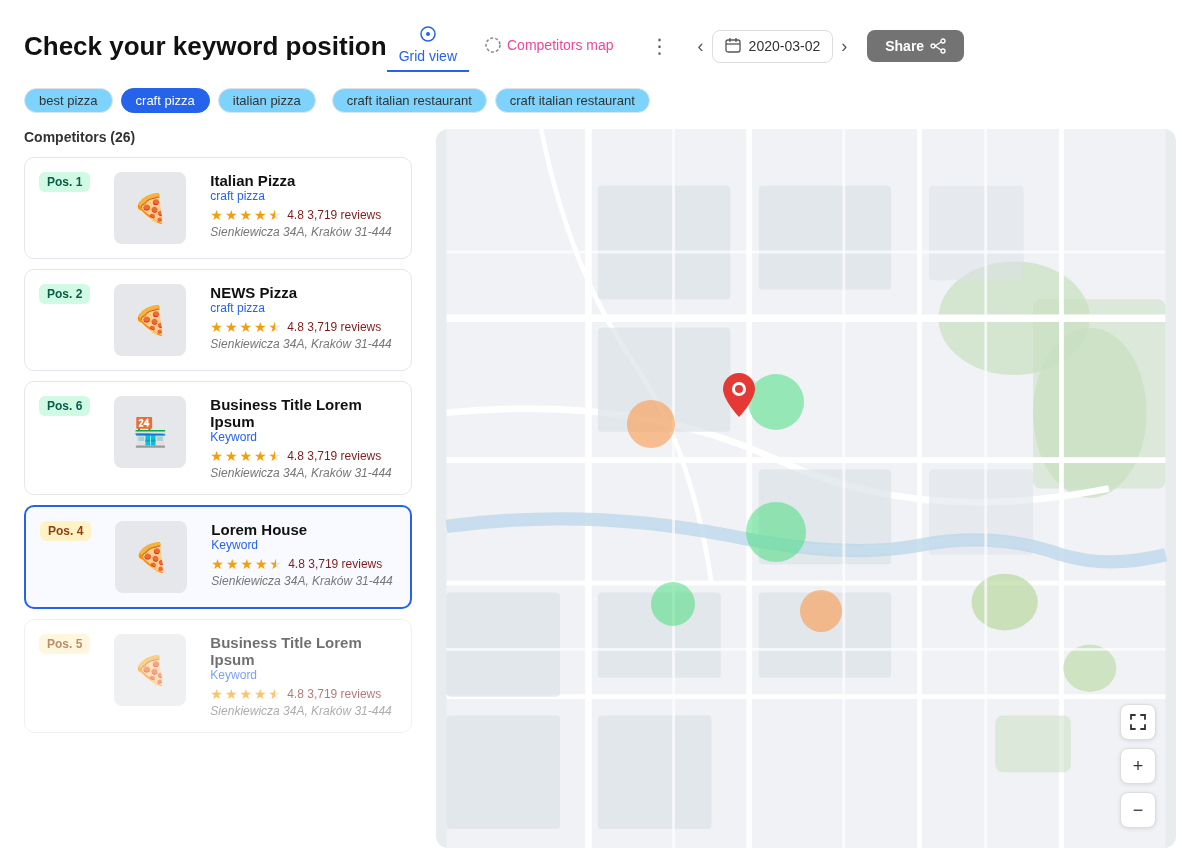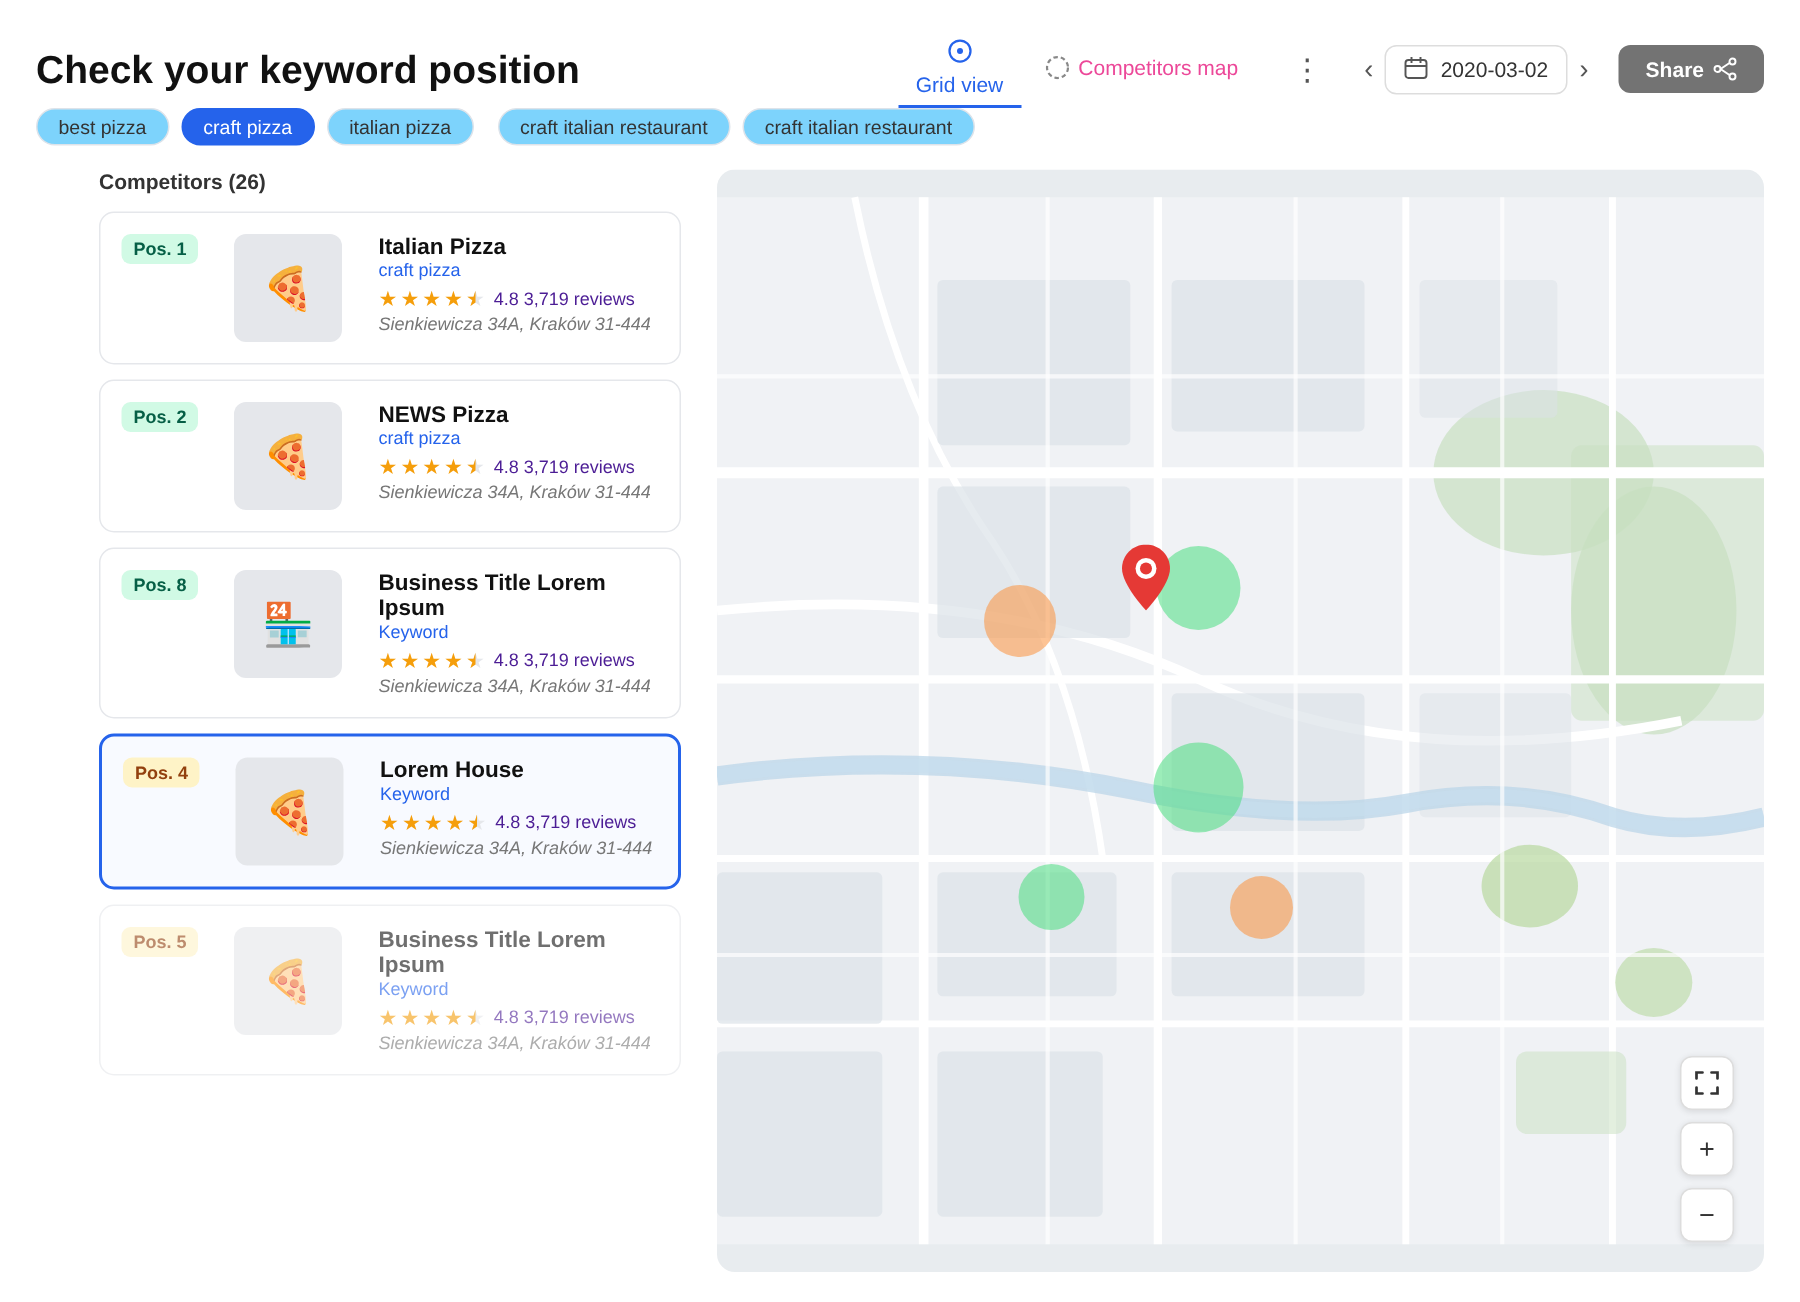--- a/index.html
+++ b/index.html
@@ -1,20 +1,20 @@
 <!DOCTYPE html>
 <html><head>
   <meta charset="utf-8">
   <style>
     * { box-sizing: border-box; margin: 0; padding: 0; }
     body { font-family: -apple-system, BlinkMacSystemFont, 'Segoe UI', sans-serif; background: #fff; width: 1200px; height: 868px; overflow: hidden; }
 
     .page { display: flex; flex-direction: column; height: 100%; padding: 20px 24px 0; }
 
-    .header { display: flex; align-items: center; justify-content: space-between; margin-bottom: 0; }
+    .header { display: flex; align-items: center; margin-bottom: 16px; }
     .page-title { font-size: 26px; font-weight: 700; color: #111; }
 
     .header-right { display: flex; align-items: center; gap: 16px; }
     .tabs { display: flex; align-items: center; gap: 4px; }
     .tab { display: flex; align-items: center; gap: 6px; padding: 6px 12px; font-size: 14px; font-weight: 500; color: #ec4899; cursor: pointer; border-bottom: 2px solid transparent; text-decoration: none; }
     .tab.active { color: #2563eb; border-bottom: 2px solid #2563eb; flex-direction: column; }
     .tab-icon { width: 16px; height: 16px; display: inline-flex; align-items: center; justify-content: center; }
 
     .more-btn { background: none; border: none; cursor: pointer; padding: 4px 8px; font-size: 20px; color: #555; }
 
@@ -23,40 +23,40 @@
 
     .date-input { display: flex; align-items: center; gap: 8px; border: 1px solid #ddd; border-radius: 8px; padding: 6px 12px; font-size: 14px; color: #333; }
     .date-icon { color: #555; }
 
     .share-btn { background: #737373; color: #fff; border: none; border-radius: 8px; padding: 8px 18px; font-size: 14px; font-weight: 600; cursor: pointer; display: flex; align-items: center; gap: 6px; }
 
     .keywords { display: flex; flex-wrap: wrap; gap: 8px; margin-bottom: 16px; }
     .keyword-tag { background: #7dd3fc; border: 1px solid #dde3ea; border-radius: 20px; padding: 4px 14px; font-size: 13px; color: #333; cursor: pointer; }
     .keyword-tag.active { background: #2563eb; color: #fff; border-color: #2563eb; }
 
-    .main-content { display: flex; flex: 1; gap: 0; overflow: hidden; margin-left: 42px; }
+    .main-content { display: flex; flex: 1; gap: 0; overflow: hidden; }
 
     .sidebar { width: 400px; flex-shrink: 0; overflow-y: auto; padding-right: 12px; }
     .competitors-heading { font-size: 14px; font-weight: 600; color: #333; margin-bottom: 12px; }
 
     .competitor-card { background: #fff; border: 1px solid #e5e7eb; border-radius: 10px; padding: 14px; margin-bottom: 10px; display: flex; gap: 24px; align-items: flex-start; cursor: pointer; transition: border-color 0.15s; }
     .competitor-card.highlighted { border: 2px solid #2563eb; background: #f8faff; }
     .competitor-card.faded { opacity: 0.6; }
 
     .pos-badge { border-radius: 6px; padding: 3px 8px; font-size: 12px; font-weight: 700; white-space: nowrap; flex-shrink: 0; }
     .pos-badge.green { background: #d1fae5; color: #065f46; }
     .pos-badge.orange { background: #fef3c7; color: #92400e; }
     .card-image-placeholder { width: 72px; height: 72px; border-radius: 8px; flex-shrink: 0; background: #e5e7eb; display: flex; align-items: center; justify-content: center; font-size: 28px; }
 
     .card-info { flex: 1; min-width: 0; }
     .card-name { font-size: 15px; font-weight: 700; color: #111; }
     .card-keyword { font-size: 12px; color: #2563eb; font-weight: 500; margin-bottom: 4px; }
     .card-stars { display: flex; align-items: center; gap: 2px; margin-bottom: 2px; }
     .star { color: #f59e0b; font-size: 14px; }
-    .card-rating { font-size: 12px; color: #4c1d95; margin-left: 4px; }
+    .card-rating { font-size: 12px; color: #7f1d1d; margin-left: 4px; }
     .card-address { font-size: 12px; color: #777; font-style: italic; }
 
     .map-container { flex: 1; background: #e8ecef; border-radius: 12px; position: relative; overflow: hidden; margin-left: 12px; margin-bottom: 20px; }
 
     
     .map-bg { width: 100%; height: 100%; position: absolute; top: 0; left: 0; }
 
     .map-controls { position: absolute; bottom: 20px; right: 20px; display: flex; flex-direction: column; gap: 8px; }
     .map-ctrl-btn { width: 36px; height: 36px; background: #fff; border: 1px solid #ddd; border-radius: 8px; display: flex; align-items: center; justify-content: center; cursor: pointer; font-size: 18px; color: #333; box-shadow: 0 1px 4px rgba(0,0,0,0.1); }
     .map-fullscreen { width: 36px; height: 36px; background: #fff; border: 1px solid #ddd; border-radius: 8px; display: flex; align-items: center; justify-content: center; cursor: pointer; box-shadow: 0 1px 4px rgba(0,0,0,0.1); }
@@ -168,21 +168,21 @@
             <span class="star">★</span>
             <span class="star">★</span>
             <span class="star" style="color:#e5e7eb; position:relative; display:inline-block;">★<span style="position:absolute;left:0;top:0;color:#f59e0b;width:50%;overflow:hidden;">★</span></span>
             <span class="card-rating"><span>4.8</span> <span>3,719 reviews</span></span>
           </div>
           <div class="card-address">Sienkiewicza 34A, Kraków 31-444</div>
         </div>
       </div>
 
       <div class="competitor-card">
-        <span class="pos-badge green">Pos. 8</span>
+        <span class="pos-badge green">Pos. 6</span>
         <div class="card-image-placeholder">🏪</div>
         <div class="card-info">
           <div class="card-name">Business Title Lorem Ipsum</div>
           <div class="card-keyword">Keyword</div>
           <div class="card-stars">
             <span class="star">★</span>
             <span class="star">★</span>
             <span class="star">★</span>
             <span class="star">★</span>
             <span class="star" style="color:#e5e7eb; position:relative; display:inline-block;">★<span style="position:absolute;left:0;top:0;color:#f59e0b;width:50%;overflow:hidden;">★</span></span>

